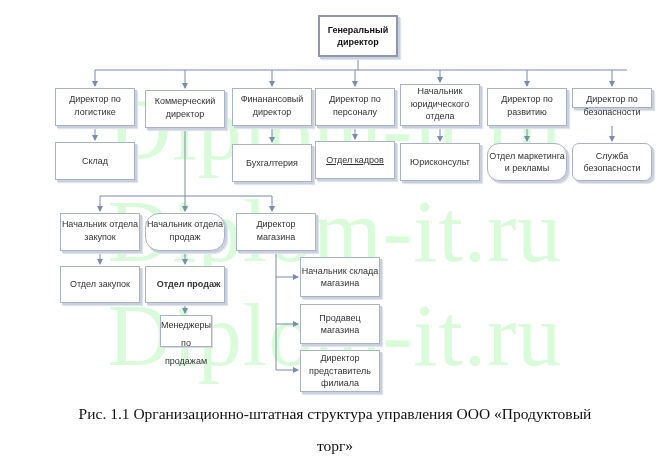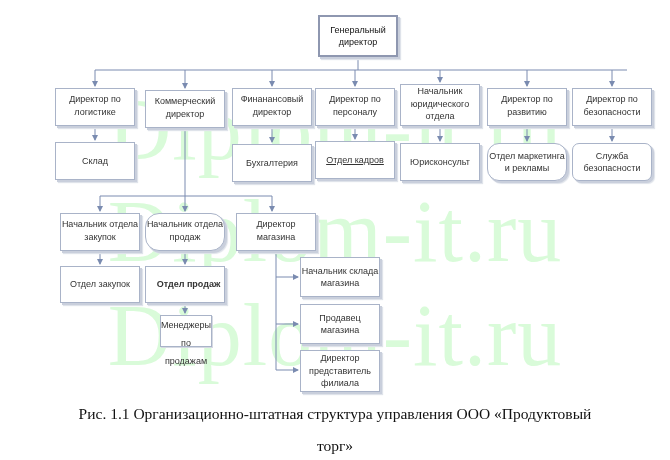--- a/index.html
+++ b/index.html
@@ -1,21 +1,21 @@
 <!DOCTYPE html>
 <html><head>
   <meta charset="utf-8">
   <style>
     html, body { margin:0; padding:0; }
     body { width:670px; height:460px; background:#ffffff; position:relative; overflow:hidden; font-family:"Liberation Sans", sans-serif; }
     .wm { position:absolute; left:0; width:670px; text-align:center; font-family:"Liberation Serif", serif; font-size:88px; color:#d9fbd9; letter-spacing:1px; line-height:1; white-space:nowrap; z-index:0; }
     svg.lines { position:absolute; left:0; top:0; z-index:1; }
     .box { position:absolute; box-sizing:border-box; background:#ffffff; border:1px solid #a9b3c8; box-shadow:2px 2px 0 #c9cfdc, 3px 3px 1px #dfe3ea; display:flex; align-items:flex-start; justify-content:center; text-align:center; font-size:9px; color:#333; line-height:12.5px; padding-top:4px; z-index:2; }
     .box.center { align-items:center; padding-top:0; }
-    .box.top { border:2px solid #8e97b0; font-weight:normal; color:#111; }
+    .box.top { border:2px solid #8e97b0; font-weight:bold; color:#111; }
     .box.bold { font-weight:bold;padding-left:7px; }
     .caption { position:absolute; left:0; width:670px; text-align:center; font-family:"Liberation Serif", serif; font-size:15.5px; color:#111; z-index:2; }
   </style>
 </head>
 <body>
 
 <div class="wm" style="top:86px;">Diplom-it.ru</div>
 <div class="wm" style="top:188px;">Diplom-it.ru</div>
 <div class="wm" style="top:292px;">Diplom-it.ru</div>
 
@@ -76,21 +76,21 @@
   </div>
 <div class="box" style="left:315px;top:88px;width:80px;height:38px;">
     <span>Директор по персоналу</span>
   </div>
 <div class="box" style="left:400px;top:84px;width:80px;height:42px;padding-top:0;">
     <span>Начальник юридического отдела</span>
   </div>
 <div class="box" style="left:487px;top:88px;width:80px;height:38px;">
     <span>Директор по развитию</span>
   </div>
-<div class="box" style="left:572px;top:88px;width:80px;height:38px;">
+<div class="box" style="left:572px;top:88px;width:80px;height:20px;">
     <span>Директор по безопасности</span>
   </div>
 
 <div class="box center" style="left:55px;top:142px;width:80px;height:38px;">
     <span>Склад</span>
   </div>
 <div class="box center" style="left:232px;top:144px;width:80px;height:38px;">
     <span>Бухгалтерия</span>
   </div>
 <div class="box center" style="left:315px;top:141px;width:80px;height:38px;text-decoration:underline;">

